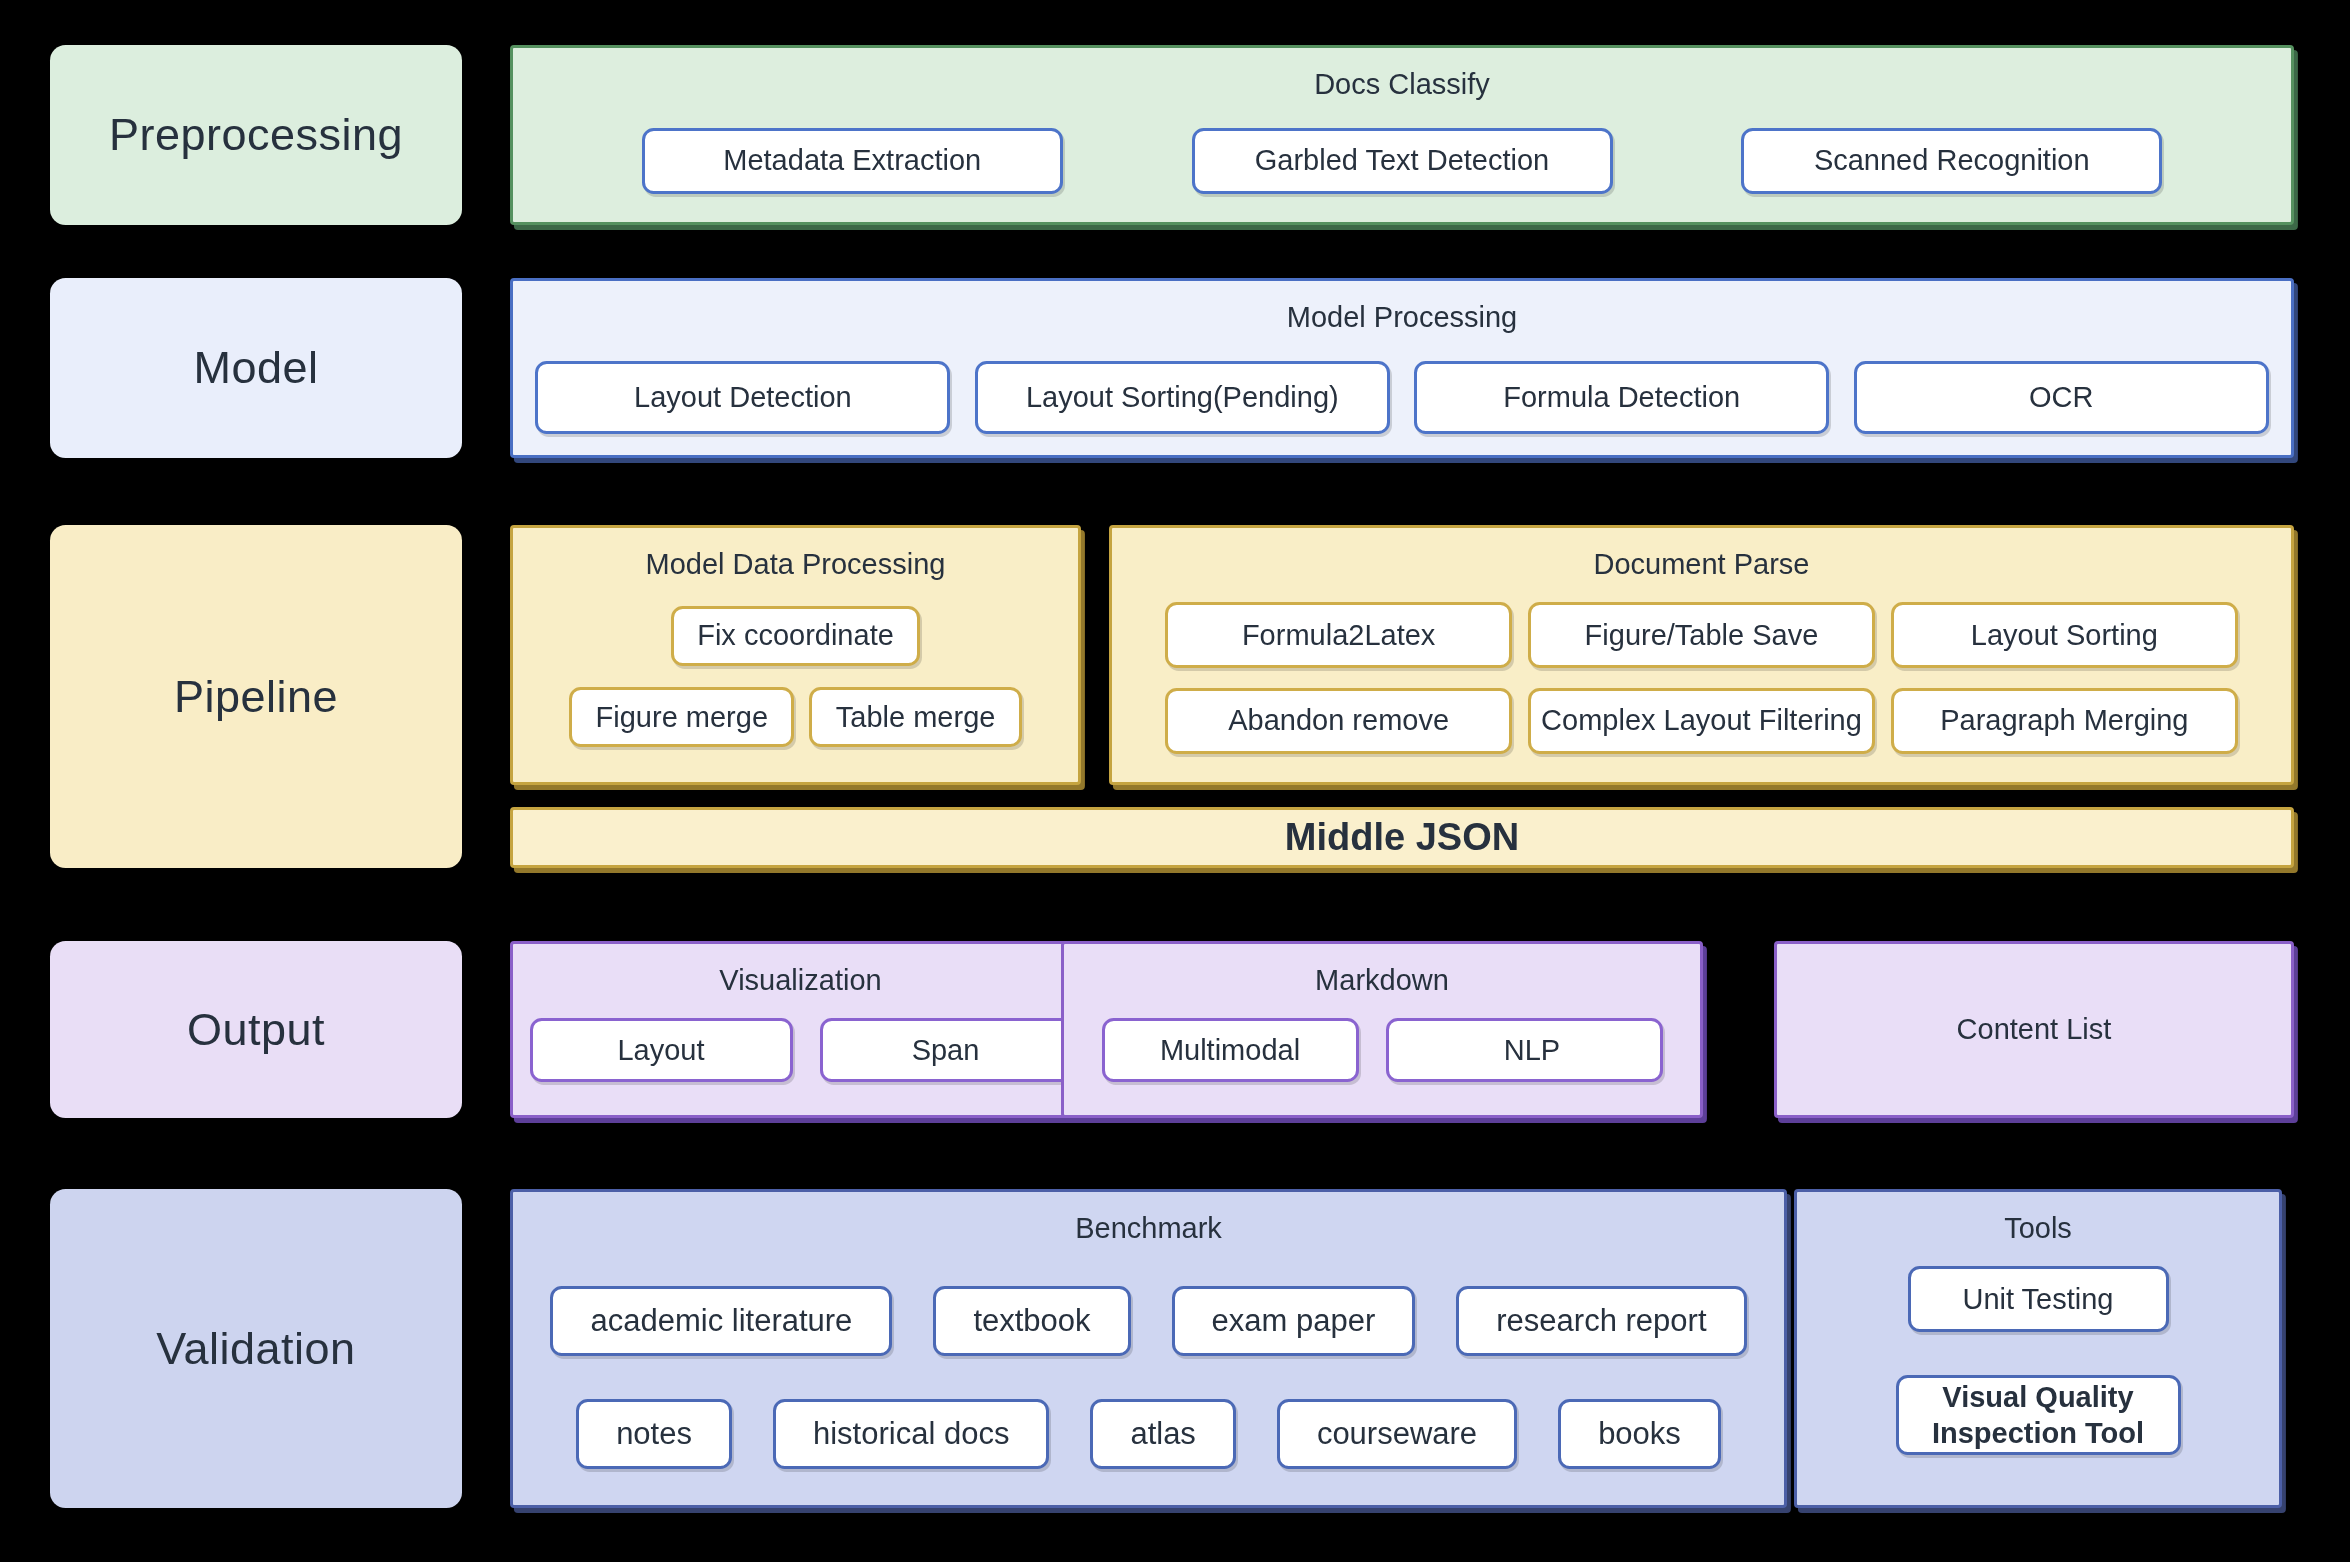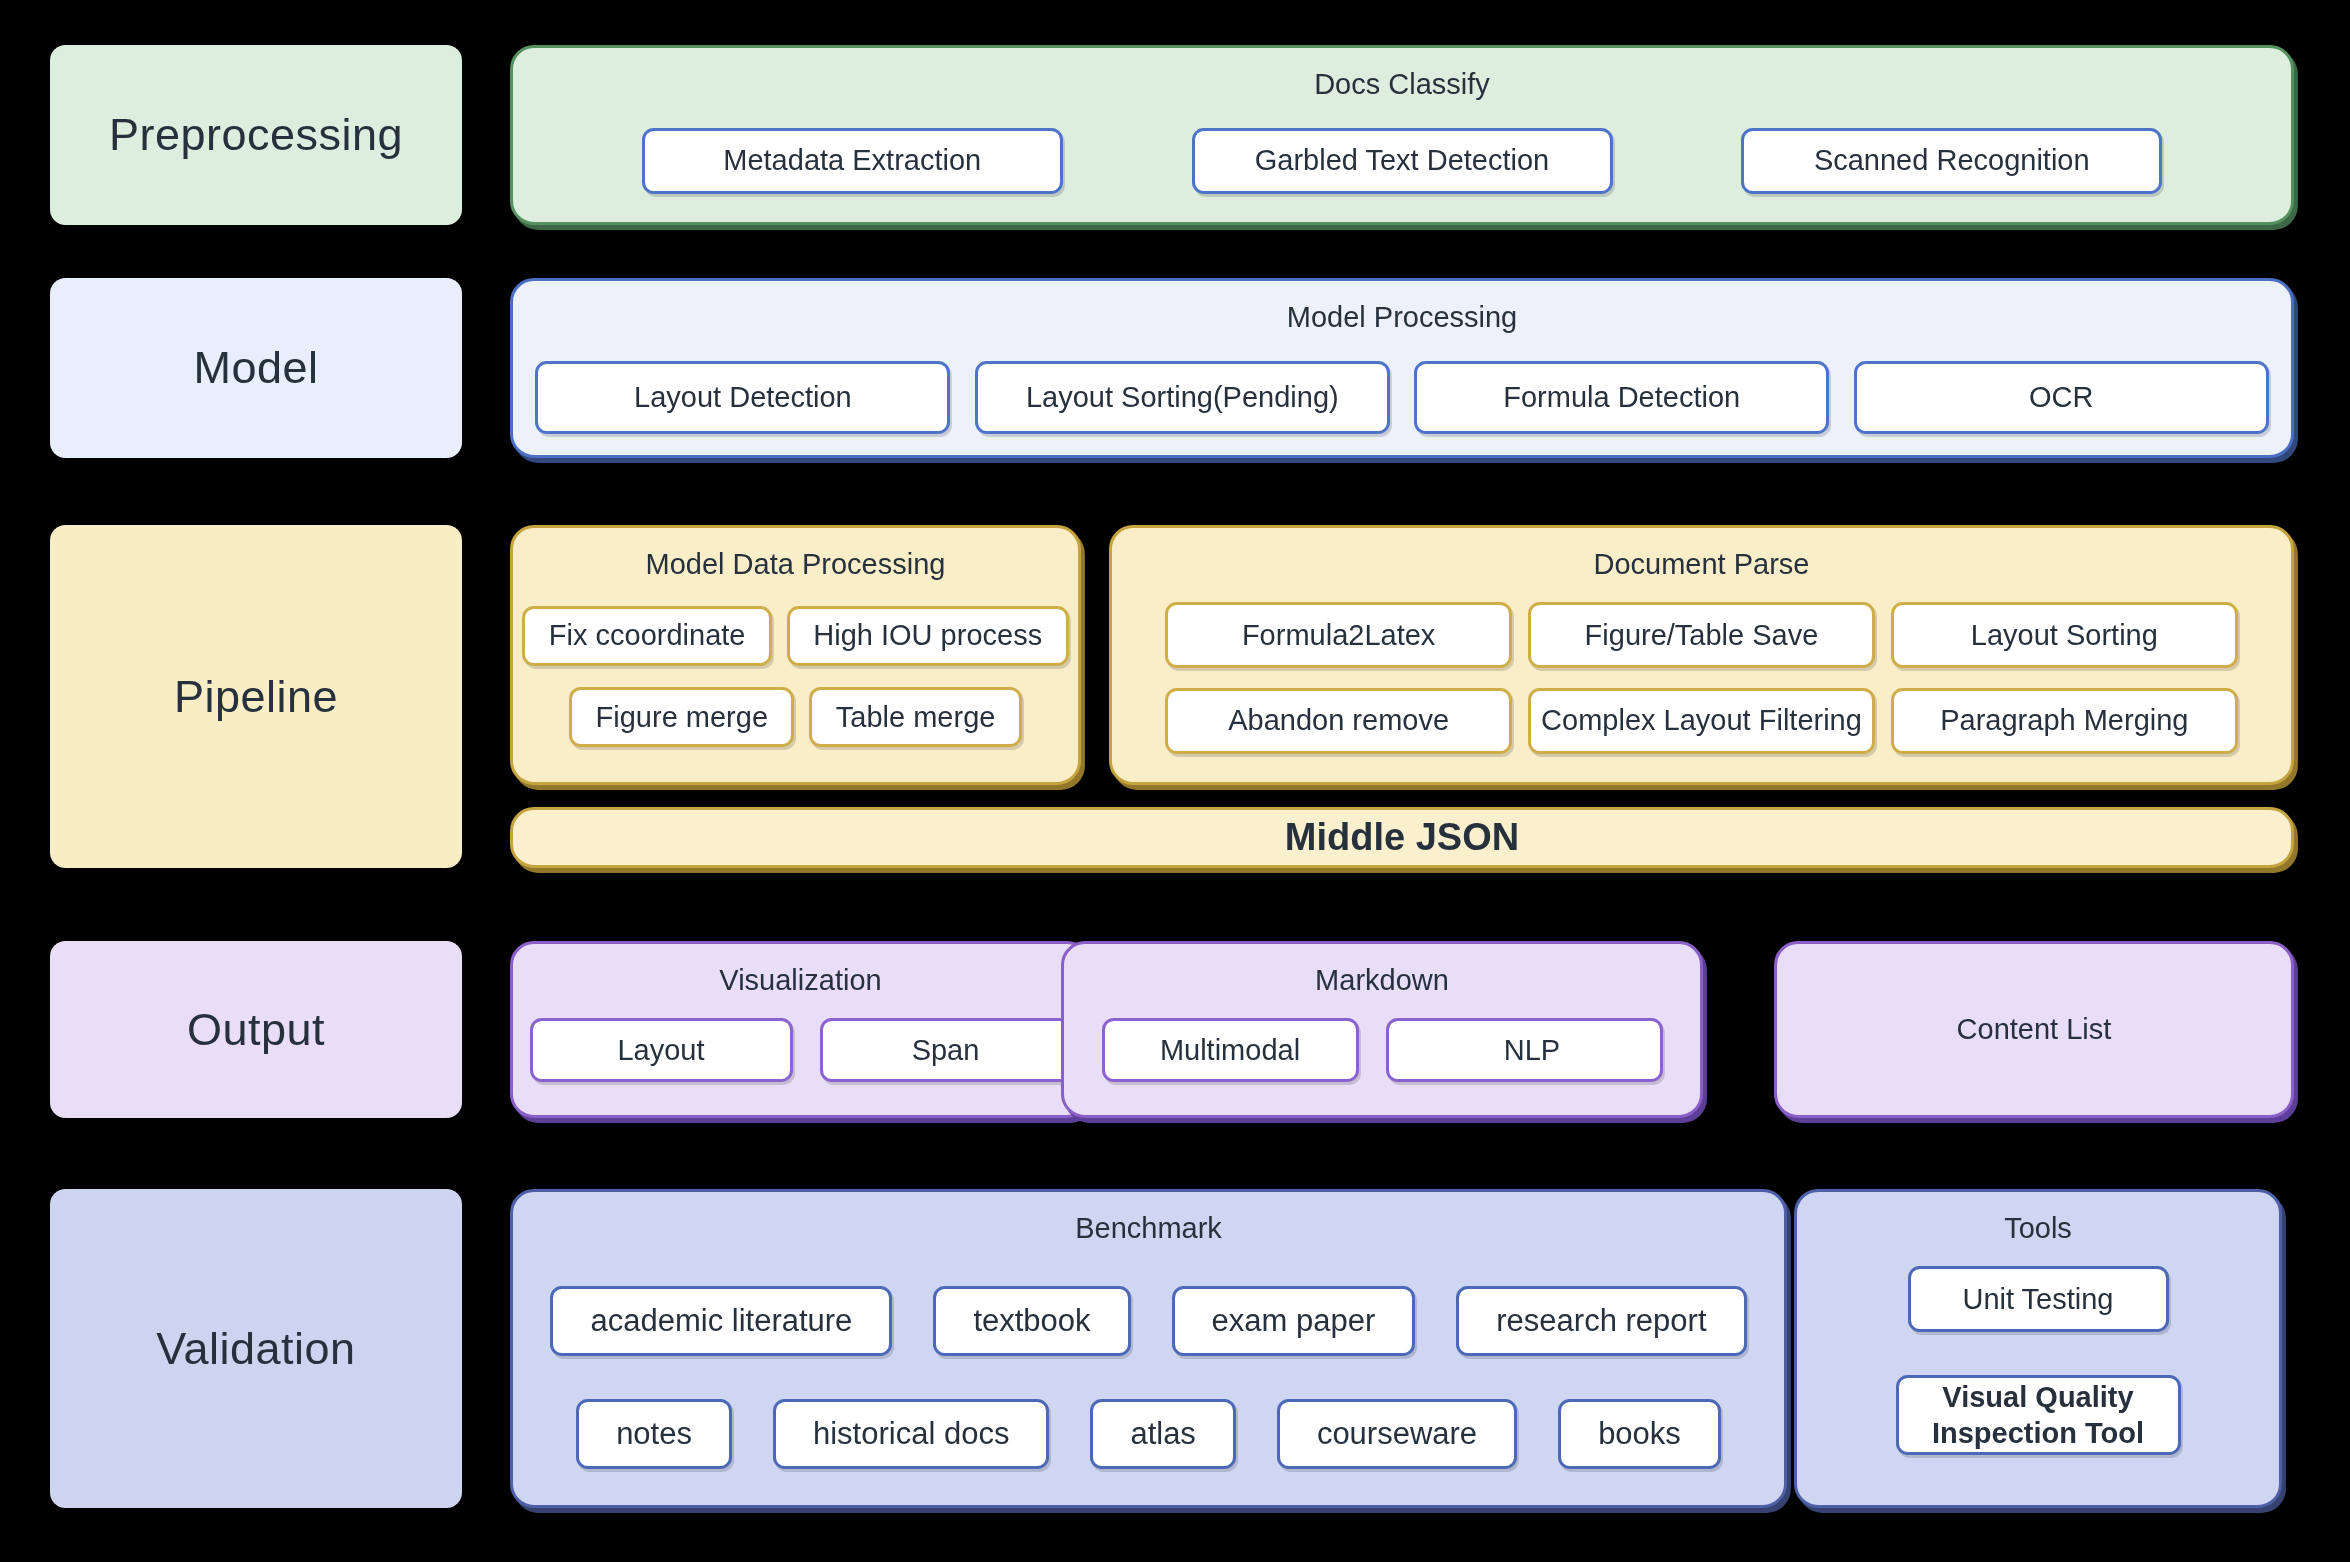--- a/index.html
+++ b/index.html
@@ -31,21 +31,21 @@
   }
   .stage-preprocessing { top: 45px;  height: 180px; background: #dceede; }
   .stage-model         { top: 278px; height: 180px; background: #e9eefb; }
   .stage-pipeline      { top: 525px; height: 343px; background: #f9edc6; }
   .stage-output        { top: 941px; height: 177px; background: #e9def6; }
   .stage-validation    { top: 1189px; height: 319px; background: #cdd4ef; }
 
   
   .group {
     position: absolute;
-    border-radius: 24px;
+    border-radius: 4px;
     box-sizing: border-box;
   }
   .group-title {
     text-align: center;
     font-size: 29px;
     padding-top: 17.6px;
     line-height: 37px;
   }
   .node {
     background: #ffffff;
@@ -240,21 +240,20 @@
       <div class="node">Layout Sorting(Pending)</div>
       <div class="node">Formula Detection</div>
       <div class="node">OCR</div>
     </div>
   </div>
 
   <div class="group g-mdp">
     <div class="group-title">Model Data Processing</div>
     <div class="node-row">
       <div class="node">Fix ccoordinate</div>
-      <div class="node">High IOU process</div>
     </div>
     <div class="node-row">
       <div class="node">Figure merge</div>
       <div class="node">Table merge</div>
     </div>
   </div>
 
   <div class="group g-doc-parse">
     <div class="group-title">Document Parse</div>
     <div class="node-grid">

